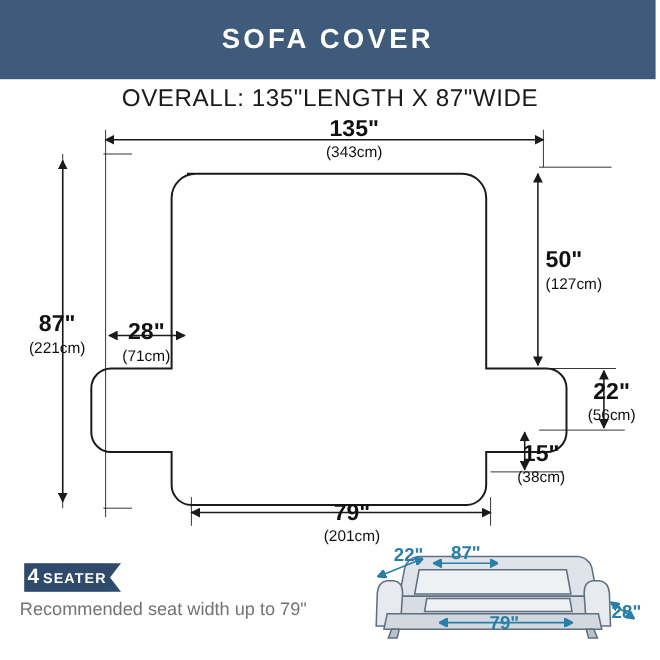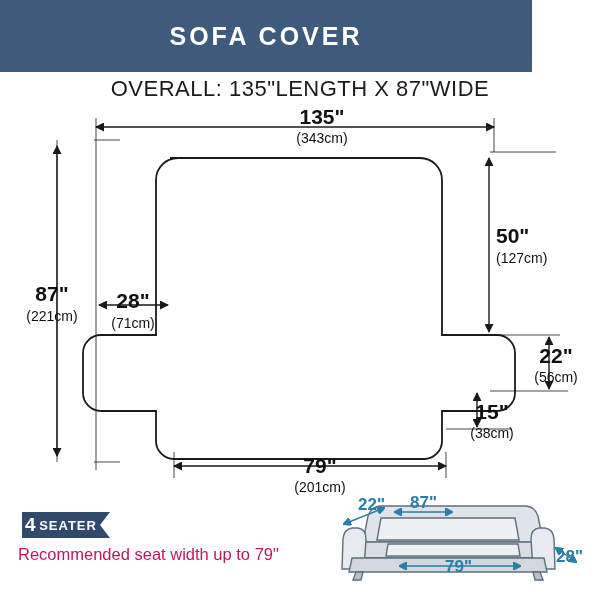--- a/index.html
+++ b/index.html
@@ -16,21 +16,21 @@
   }
   #page {
     position: relative;
     width: 600px;
     height: 600px;
   }
   
   .header {
     position: absolute;
     left: 0; top: 0;
-    width: 532px;
+    width: 596px;
     height: 72px;
     background: #3f5b7c;
     color: #ffffff;
     display: flex;
     flex-direction: column;
     align-items: center;
     justify-content: center;
   }
   .header .line {
     font-size: 25px;
@@ -90,21 +90,21 @@
     width: 0; height: 0;
     border-top: 13px solid #2f4a6a;
     border-bottom: 13px solid #2f4a6a;
     border-right: 10px solid transparent;
   }
   .rec {
     position: absolute;
     left: 18px;
     top: 545px;
     font-size: 16.5px;
-    color: #be185d;
+    color: #737373;
     letter-spacing: 0;
   }
 </style>
 </head>
 <body>
 
 <div id="page">
 
   <div class="header">
     <div class="line">SOFA COVER</div>

